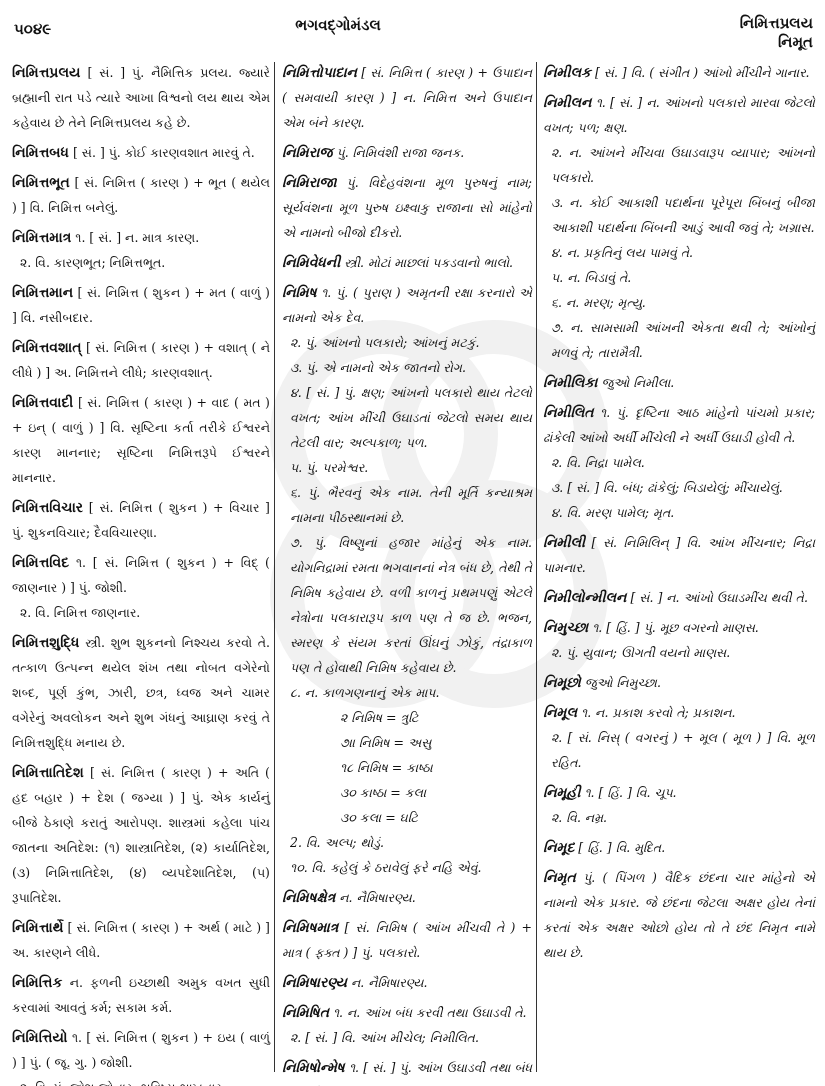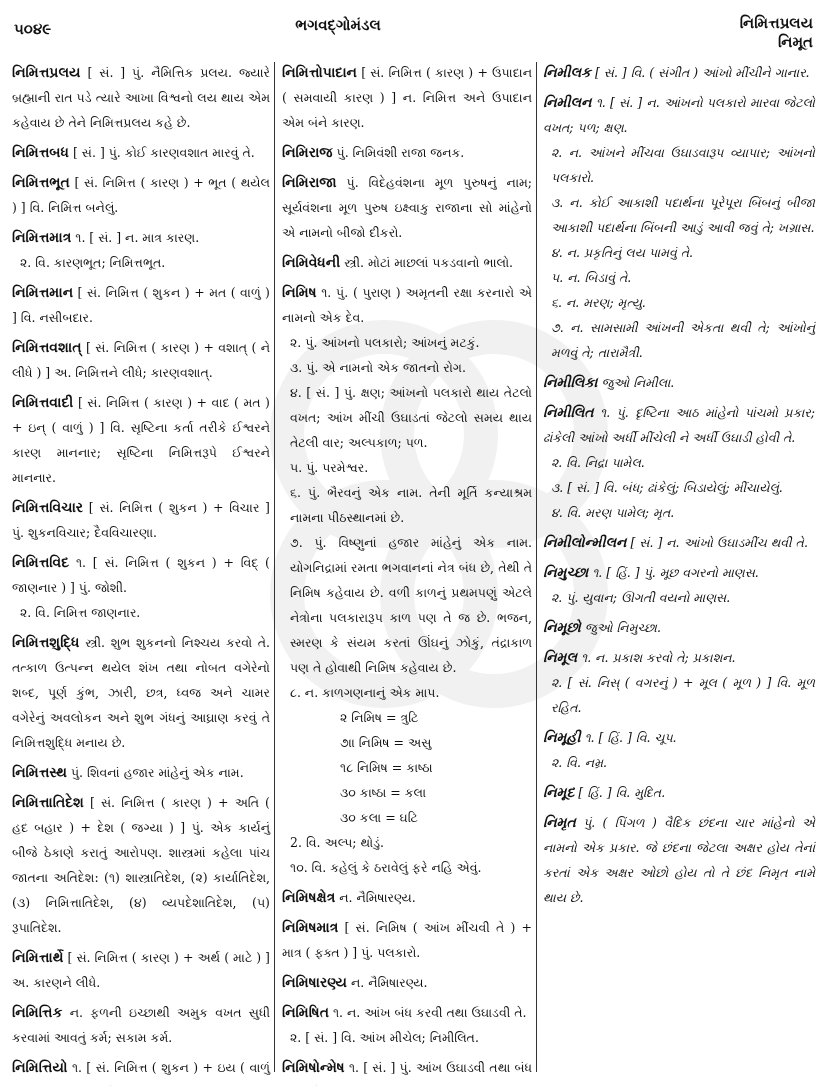--- a/index.html
+++ b/index.html
@@ -6,21 +6,21 @@
   body{width:825px;height:1086px;position:relative;overflow:hidden;
        font-family:"DejaVu Serif","Liberation Serif",serif;color:#111;}
   .header{position:absolute;left:0;top:0;width:825px;height:60px;}
   .pgnum{position:absolute;left:14px;top:20px;font-size:15px;font-weight:bold;}
   .title{position:absolute;left:0;width:676px;top:16px;text-align:center;font-size:15px;font-weight:bold;}
   .guide{position:absolute;right:12px;top:14px;text-align:right;font-size:15px;font-weight:bold;line-height:19px;}
   .watermark{position:absolute;left:250px;top:300px;width:330px;height:420px;pointer-events:none;}
   .watermark div{position:absolute;border:34px solid #f1f1f1;border-radius:50%;}
   .col{position:absolute;top:60px;bottom:0;font-size:12.5px;line-height:25px;}
   .col1{left:12px;width:258px;}
-  .col2{left:282px;width:250px;}
+  .col2{left:282px;width:250px;font-style:italic;}
   .col3{left:543px;width:272px;font-style:italic;}
   .rule{position:absolute;top:62px;height:1010px;width:1px;background:#333;}
   .entry{margin:0 0 5px 0;text-align:justify;}
   .entry .hw{font-weight:bold;font-size:14px;}
   .entry .body{}
   .sense{display:block;padding-left:8px;}
   .tbl{display:block;padding-left:58px;}
   .tbl span{display:block;}
 </style>
 </head>
@@ -49,21 +49,20 @@
     <div class="entry"><span class="hw">નિમિત્તપ્રલય</span> <span class="body">[ સં. ] પું. નૈમિત્તિક પ્રલય. જ્યારે બ્રહ્માની રાત પડે ત્યારે આખા વિશ્વનો લય થાય એમ કહેવાય છે તેને નિમિત્તપ્રલય કહે છે.</span></div>
     <div class="entry"><span class="hw">નિમિત્તબધ</span> <span class="body">[ સં. ] પું. કોઈ કારણવશાત મારવું તે.</span></div>
     <div class="entry"><span class="hw">નિમિત્તભૂત</span> <span class="body">[ સં. નિમિત્ત ( કારણ ) + ભૂત ( થયેલ ) ] વિ. નિમિત્ત બનેલું.</span></div>
     <div class="entry"><span class="hw">નિમિત્તમાત્ર</span> <span class="body">૧. [ સં. ] ન. માત્ર કારણ.</span><span class="sense">૨. વિ. કારણભૂત; નિમિત્તભૂત.</span></div>
     <div class="entry"><span class="hw">નિમિત્તમાન</span> <span class="body">[ સં. નિમિત્ત ( શુકન ) + મત ( વાળું ) ] વિ. નસીબદાર.</span></div>
     <div class="entry"><span class="hw">નિમિત્તવશાત્</span> <span class="body">[ સં. નિમિત્ત ( કારણ ) + વશાત્ ( ને લીધે ) ] અ. નિમિત્તને લીધે; કારણવશાત્.</span></div>
     <div class="entry"><span class="hw">નિમિત્તવાદી</span> <span class="body">[ સં. નિમિત્ત ( કારણ ) + વાદ ( મત ) + ઇન્ ( વાળું ) ] વિ. સૃષ્ટિના કર્તા તરીકે ઈશ્વરને કારણ માનનાર; સૃષ્ટિના નિમિત્તરૂપે ઈશ્વરને માનનાર.</span></div>
     <div class="entry"><span class="hw">નિમિત્તવિચાર</span> <span class="body">[ સં. નિમિત્ત ( શુકન ) + વિચાર ] પું. શુકનવિચાર; દૈવવિચારણા.</span></div>
     <div class="entry"><span class="hw">નિમિત્તવિદ</span> <span class="body">૧. [ સં. નિમિત્ત ( શુકન ) + વિદ્ ( જાણનાર ) ] પું. જોશી.</span><span class="sense">૨. વિ. નિમિત્ત જાણનાર.</span></div>
     <div class="entry"><span class="hw">નિમિત્તશુદ્ધિ</span> <span class="body">સ્ત્રી. શુભ શુકનનો નિશ્ચય કરવો તે. તત્કાળ ઉત્પન્ન થયેલ શંખ તથા નોબત વગેરેનો શબ્દ, પૂર્ણ કુંભ, ઝારી, છત્ર, ધ્વજ અને ચામર વગેરેનું અવલોકન અને શુભ ગંધનું આઘ્રાણ કરવું તે નિમિત્તશુદ્ધિ મનાય છે.</span></div>
-    <div class="entry"><span class="hw">નિમિત્તસ્થ</span> <span class="body">પું. શિવનાં હજાર માંહેનું એક નામ.</span></div>
     <div class="entry"><span class="hw">નિમિત્તાતિદેશ</span> <span class="body">[ સં. નિમિત્ત ( કારણ ) + અતિ ( હદ બહાર ) + દેશ ( જગ્યા ) ] પું. એક કાર્યનું બીજે ઠેકાણે કરાતું આરોપણ. શાસ્ત્રમાં કહેલા પાંચ જાતના અતિદેશ: (૧) શાસ્ત્રાતિદેશ, (૨) કાર્યાતિદેશ, (૩) નિમિત્તાતિદેશ, (૪) વ્યપદેશાતિદેશ, (૫) રૂપાતિદેશ.</span></div>
     <div class="entry"><span class="hw">નિમિત્તાર્થે</span> <span class="body">[ સં. નિમિત્ત ( કારણ ) + અર્થ ( માટે ) ] અ. કારણને લીધે.</span></div>
     <div class="entry"><span class="hw">નિમિત્તિક</span> <span class="body">ન. ફળની ઇચ્છાથી અમુક વખત સુધી કરવામાં આવતું કર્મ; સકામ કર્મ.</span></div>
     <div class="entry"><span class="hw">નિમિત્તિયો</span> <span class="body">૧. [ સં. નિમિત્ત ( શુકન ) + ઇય ( વાળું ) ] પું. ( જૂ. ગુ. ) જોશી.</span><span class="sense">૨. વિ. પું. જોશ જોનાર; ભવિષ્ય ભાખનાર.</span></div>
     <div class="entry"><span class="hw">નિમિત્તી</span> <span class="body">૧. [ સં. નિમિત્તિન્ ] પું. એક પ્રકારનો વધકર્તા.</span><span class="sense">૨. વિ. નિમિત્તવાળું.</span></div>
   </div>
 <div class="col col2">
     <div class="entry"><span class="hw">નિમિત્તોપાદાન</span> <span class="body">[ સં. નિમિત્ત ( કારણ ) + ઉપાદાન ( સમવાયી કારણ ) ] ન. નિમિત્ત અને ઉપાદાન એમ બંને કારણ.</span></div>
     <div class="entry"><span class="hw">નિમિરાજ</span> <span class="body">પું. નિમિવંશી રાજા જનક.</span></div>
     <div class="entry"><span class="hw">નિમિરાજા</span> <span class="body">પું. વિદેહવંશના મૂળ પુરુષનું નામ; સૂર્યવંશના મૂળ પુરુષ ઇક્ષ્વાકુ રાજાના સો માંહેનો એ નામનો બીજો દીકરો.</span></div>
@@ -79,20 +78,21 @@
     <div class="entry"><span class="hw">નિમિષમાત્ર</span> <span class="body">[ સં. નિમિષ ( આંખ મીંચવી તે ) + માત્ર ( ફક્ત ) ] પું. પલકારો.</span></div>
     <div class="entry"><span class="hw">નિમિષારણ્ય</span> <span class="body">ન. નૈમિષારણ્ય.</span></div>
     <div class="entry"><span class="hw">નિમિષિત</span> <span class="body">૧. ન. આંખ બંધ કરવી તથા ઉઘાડવી તે.</span><span class="sense">૨. [ સં. ] વિ. આંખ મીચેલ; નિમીલિત.</span></div>
     <div class="entry"><span class="hw">નિમિષોન્મેષ</span> <span class="body">૧. [ સં. ] પું. આંખ ઉઘાડવી તથા બંધ કરવી તે; આંખની ઉઘાડવાસ.</span></div>
   </div>
 <div class="col col3">
     <div class="entry"><span class="hw">નિમીલક</span> <span class="body">[ સં. ] વિ. ( સંગીત ) આંખો મીંચીને ગાનાર.</span></div>
     <div class="entry"><span class="hw">નિમીલન</span> <span class="body">૧. [ સં. ] ન. આંખનો પલકારો મારવા જેટલો વખત; પળ; ક્ષણ.</span><span class="sense">૨. ન. આંખને મીંચવા ઉઘાડવારૂપ વ્યાપાર; આંખનો પલકારો.</span><span class="sense">૩. ન. કોઈ આકાશી પદાર્થના પૂરેપૂરા બિંબનું બીજા આકાશી પદાર્થના બિંબની આડું આવી જવું તે; ખગ્રાસ.</span><span class="sense">૪. ન. પ્રકૃતિનું લય પામવું તે.</span><span class="sense">૫. ન. બિડાવું તે.</span><span class="sense">૬. ન. મરણ; મૃત્યુ.</span><span class="sense">૭. ન. સામસામી આંખની એકતા થવી તે; આંખોનું મળવું તે; તારામૈત્રી.</span></div>
     <div class="entry"><span class="hw">નિમીલિકા</span> <span class="body">જુઓ નિમીલા.</span></div>
     <div class="entry"><span class="hw">નિમીલિત</span> <span class="body">૧. પું. દૃષ્ટિના આઠ માંહેનો પાંચમો પ્રકાર; ઢાંકેલી આંખો અર્ધી મીંચેલી ને અર્ધી ઉઘાડી હોવી તે.</span><span class="sense">૨. વિ. નિદ્રા પામેલ.</span><span class="sense">૩. [ સં. ] વિ. બંધ; ઢાંકેલું; બિડાયેલું; મીંચાયેલું.</span><span class="sense">૪. વિ. મરણ પામેલ; મૃત.</span></div>
+    <div class="entry"><span class="hw">નિમીલી</span> <span class="body">[ સં. નિમિલિન્ ] વિ. આંખ મીંચનાર; નિદ્રા પામનાર.</span></div>
     <div class="entry"><span class="hw">નિમીલોન્મીલન</span> <span class="body">[ સં. ] ન. આંખો ઉઘાડમીંચ થવી તે.</span></div>
     <div class="entry"><span class="hw">નિમુચ્છા</span> <span class="body">૧. [ હિં. ] પું. મૂછ વગરનો માણસ.</span><span class="sense">૨. પું. યુવાન; ઊગતી વયનો માણસ.</span></div>
     <div class="entry"><span class="hw">નિમૂછો</span> <span class="body">જુઓ નિમુચ્છા.</span></div>
     <div class="entry"><span class="hw">નિમૂલ</span> <span class="body">૧. ન. પ્રકાશ કરવો તે; પ્રકાશન.</span><span class="sense">૨. [ સં. નિસ્ ( વગરનું ) + મૂલ ( મૂળ ) ] વિ. મૂળ રહિત.</span></div>
     <div class="entry"><span class="hw">નિમૂહી</span> <span class="body">૧. [ હિં. ] વિ. ચૂપ.</span><span class="sense">૨. વિ. નમ્ર.</span></div>
     <div class="entry"><span class="hw">નિમૂદ</span> <span class="body">[ હિં. ] વિ. મુદિત.</span></div>
     <div class="entry"><span class="hw">નિમૃત</span> <span class="body">પું. ( પિંગળ ) વૈદિક છંદના ચાર માંહેનો એ નામનો એક પ્રકાર. જે છંદના જેટલા અક્ષર હોય તેનાં કરતાં એક અક્ષર ઓછો હોય તો તે છંદ નિમૃત નામે થાય છે.</span></div>
   </div>
 
 </body></html>

